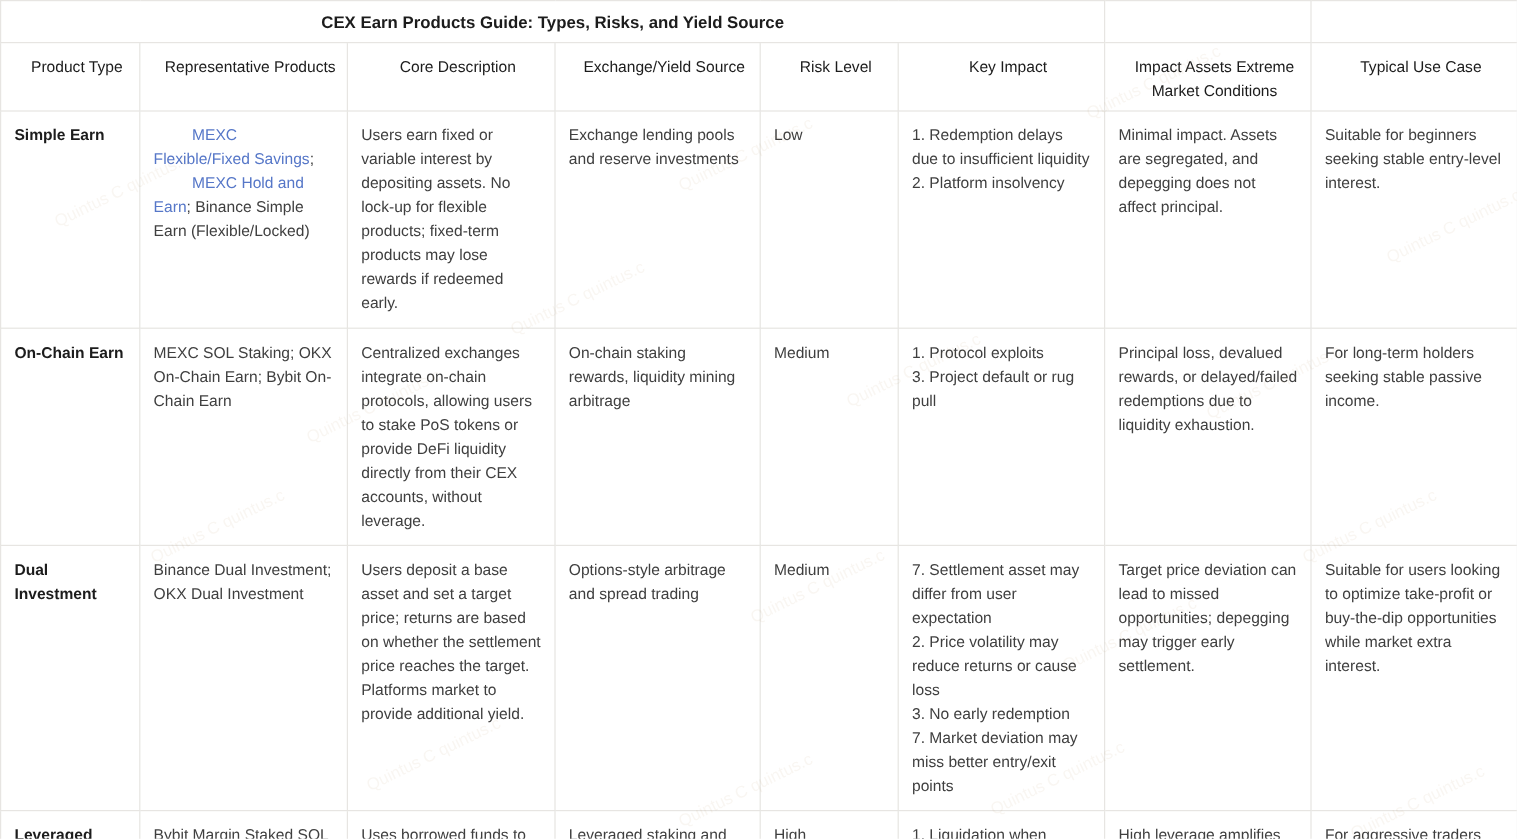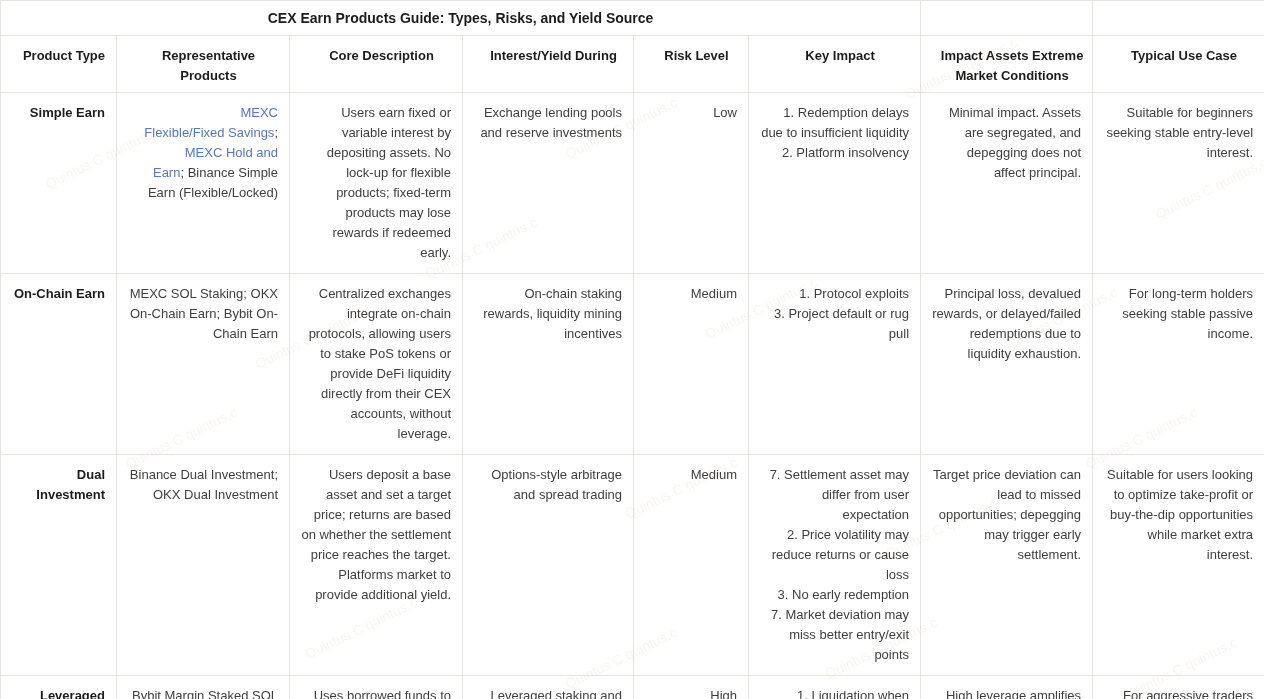--- a/index.html
+++ b/index.html
@@ -20,26 +20,26 @@
   table{border-collapse:collapse;width:1264px;table-layout:fixed;position:relative;z-index:1;}
   td,th{border:1px solid var(--border-color);box-sizing:border-box;}
   tr.title-row{height:35px;}
   .title-cell{
     text-align:center;vertical-align:middle;
     font-weight:bold;font-size:14px;color:var(--head-color);
     padding:4px 8px;
   }
   tr.header-row{height:51px;}
   th{
-    font-size:13px;font-weight:bold;color:var(--head-color);
+    font-size:13px;font-weight:normal;color:var(--head-color);
     text-align:center;vertical-align:top;
     padding:10px 8px 6px 19px;line-height:20px;
   }
   td.body-cell{
-    vertical-align:top;text-align:right;
+    vertical-align:top;text-align:left;
     padding:10px 11px;font-size:13px;line-height:20px;color:var(--body-color);
   }
   td.product-type{font-weight:bold;color:var(--head-color);}
   .link{color:var(--link-color);cursor:pointer;margin-left:32px;}
 </style>
 </head>
 <body style="--link-color: #5677c8; --border-color: #e7e5e2; --head-color: #1c1c1c; --body-color: #3f3f3f;">
 
 <div class="watermark-layer">
     <span style="left: 40px; top: 150px;">Quintus C quintus.c</span>
@@ -74,21 +74,21 @@
   <tbody>
       <tr class="title-row">
     <td class="title-cell" colspan="6">CEX Earn Products Guide: Types, Risks, and Yield Source</td>
     <td></td>
     <td></td>
   </tr>
   <tr class="header-row">
     <th>Product Type</th>
     <th>Representative Products</th>
     <th>Core Description</th>
-    <th>Interest/Yield During</th>
+    <th>Exchange/Yield Source</th>
     <th>Risk Level</th>
     <th>Key Impact</th>
     <th>Impact Assets Extreme Market Conditions</th>
     <th>Typical Use Case</th>
   </tr>
   </tbody>
     <tbody>
       <tr>
     <td class="body-cell product-type">Simple Earn</td>
     <td class="body-cell"><span class="link">MEXC Flexible/Fixed Savings</span><span>; </span><span class="link">MEXC Hold and Earn</span><span>; Binance Simple Earn (Flexible/Locked)</span></td>
@@ -99,21 +99,21 @@
           <div>1. Redemption delays due to insufficient liquidity</div>
           <div>2. Platform insolvency</div>
         </td>
     <td class="body-cell">Minimal impact. Assets are segregated, and depegging does not affect principal.</td>
     <td class="body-cell">Suitable for beginners seeking stable entry-level interest.</td>
   </tr>
       <tr>
     <td class="body-cell product-type">On-Chain Earn</td>
     <td class="body-cell"><span>MEXC SOL Staking; OKX On-Chain Earn; Bybit On-Chain Earn</span></td>
     <td class="body-cell">Centralized exchanges integrate on-chain protocols, allowing users to stake PoS tokens or provide DeFi liquidity directly from their CEX accounts, without leverage.</td>
-    <td class="body-cell">On-chain staking rewards, liquidity mining incentives</td>
+    <td class="body-cell">On-chain staking rewards, liquidity mining arbitrage</td>
     <td class="body-cell">Medium</td>
     <td class="body-cell">
           <div>1. Protocol exploits</div>
           <div>3. Project default or rug pull</div>
         </td>
     <td class="body-cell">Principal loss, devalued rewards, or delayed/failed redemptions due to liquidity exhaustion.</td>
     <td class="body-cell">For long-term holders seeking stable passive income.</td>
   </tr>
       <tr>
     <td class="body-cell product-type">Dual Investment</td>

